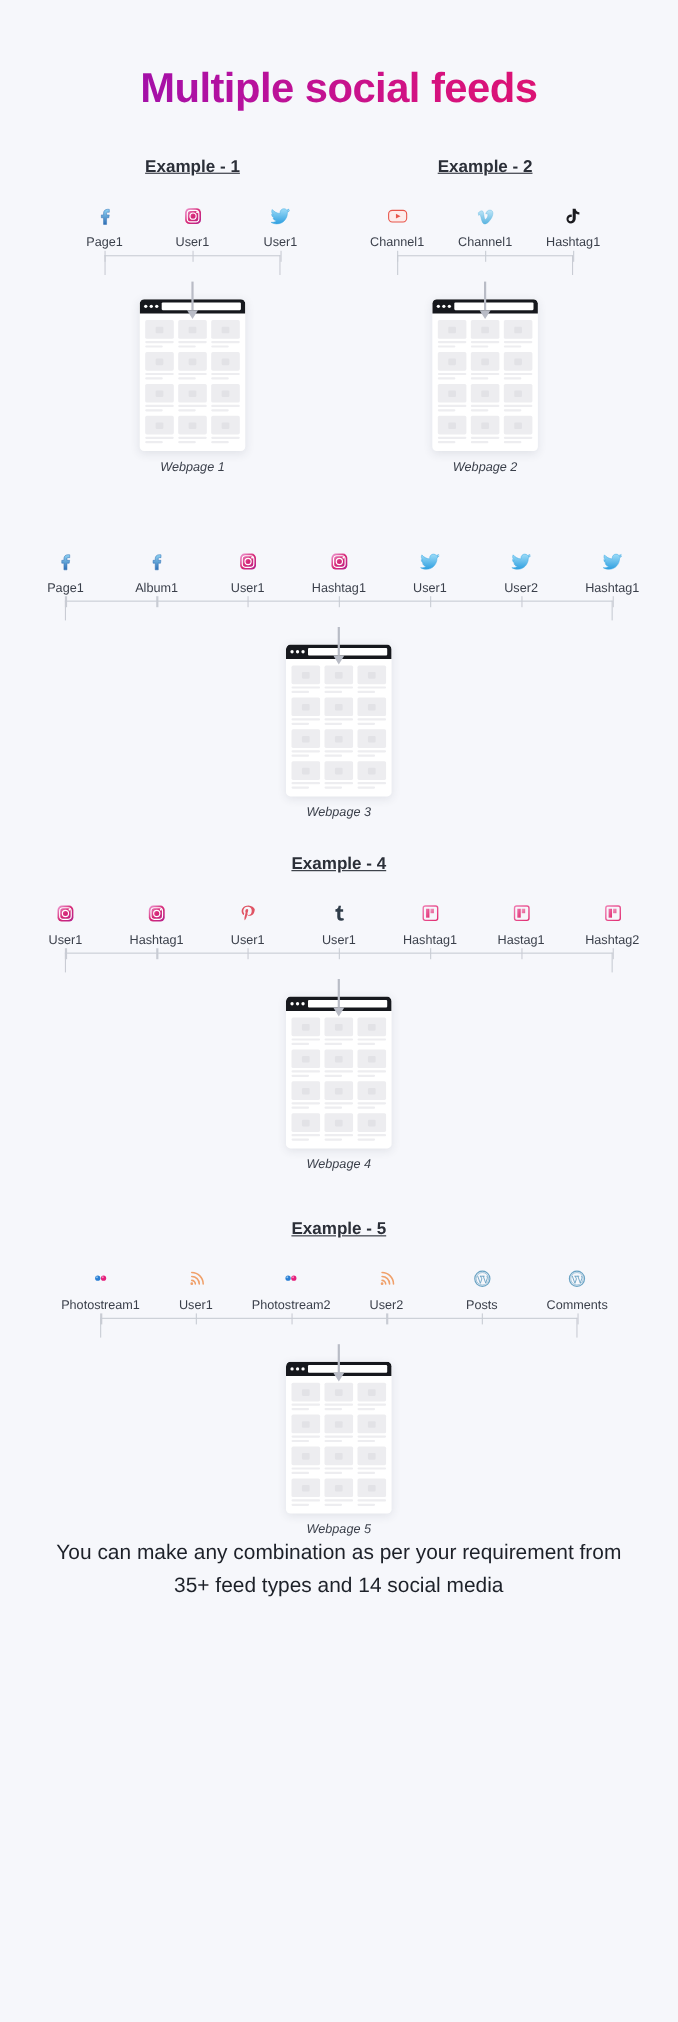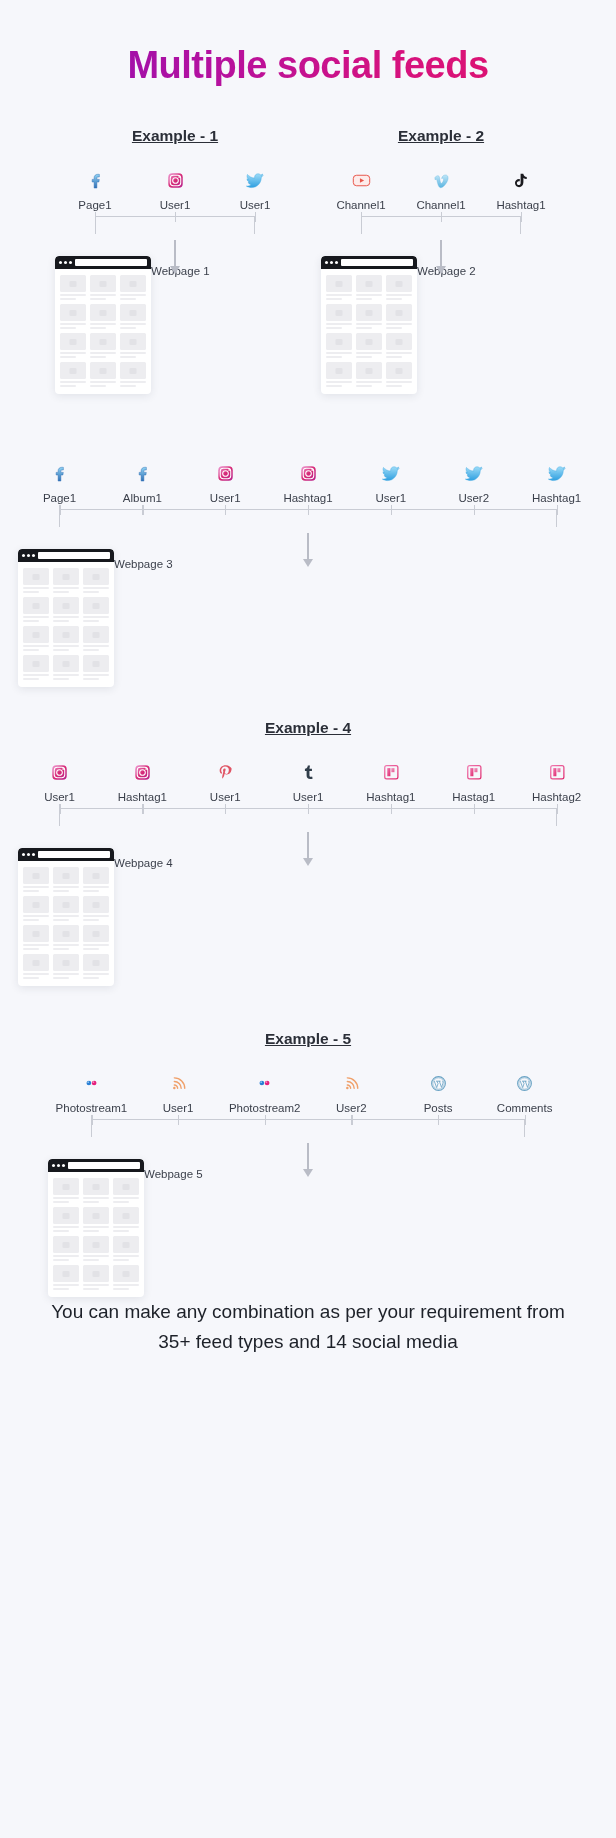--- a/index.html
+++ b/index.html
@@ -12,21 +12,21 @@
     overflow: hidden;
     position: relative;
   }
 
   
   .page-title {
     text-align: center;
     font-size: 38px;
     font-weight: bold;
     letter-spacing: -0.5px;
-    padding-top: 44px;
+    padding-top: 60px;
     background: linear-gradient(90deg, #8a0fb5 0%, #b5119f 35%, #d6127e 65%, #e31365 100%);
     -webkit-background-clip: text;
     background-clip: text;
     -webkit-text-fill-color: transparent;
     color: #c3119a;
   }
 
   
   .example { width: 100%; }
   .example-title {
@@ -92,20 +92,23 @@
   .arrow-head {
     width: 0; height: 0;
     border-left: 5.5px solid transparent;
     border-right: 5.5px solid transparent;
     border-top: 8px solid #b9bcc6;
   }
 
   
   .browser-wrap {
     display: flex;
+    flex-direction: column;
+    align-items: center;
+    font-style: italic;
   }
   .browser {
     width: 96px;
     background: #ffffff;
     border-radius: 4px;
     box-shadow: 0 2px 9px rgba(40,46,66,0.10);
     padding-bottom: 5px;
     overflow: hidden;
   }
   .browser-bar {

